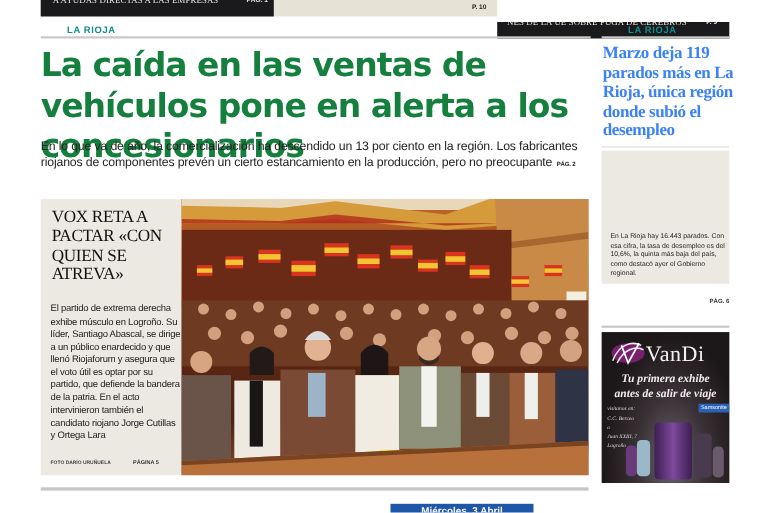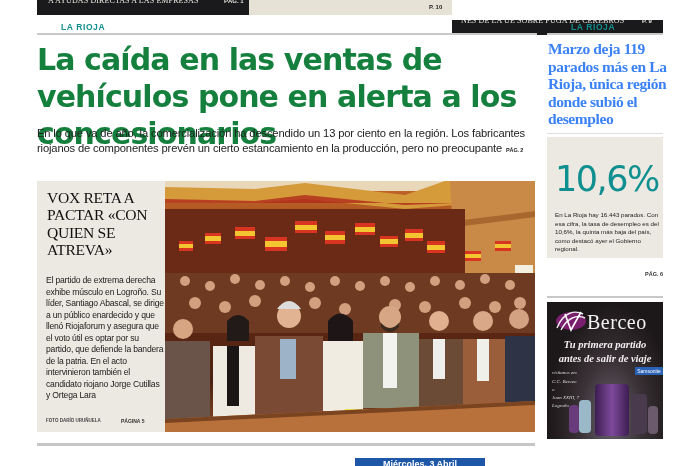--- a/index.html
+++ b/index.html
@@ -66,35 +66,34 @@
 <div class="section-label" style="left:547px; top:22px;">LA RIOJA</div>
 <div class="rule" style="left:547px; top:33px; width:116px;"></div>
 
 <h1 class="headline">La caída en las ventas de vehículos pone en alerta a los concesionarios</h1>
 <p class="deck"><span>En lo que va de año, la comercialización ha descendido un 13 por ciento en la región. Los fabricantes riojanos de componentes prevén un cierto estancamiento en la producción, pero no preocupante</span><span class="pg">PÁG. 2</span></p>
 
 <h2 class="side-head">Marzo deja 119 parados más en La Rioja, única región donde subió el desempleo</h2>
 <div class="rule" style="left:547px; top:133px; width:116px; height:1px; background:#ddd;"></div>
 
 <div class="stat-box">
-  <div class="stat-num">10,6%</div>
   <div class="stat-text">En La Rioja hay 16.443 parados. Con esa cifra, la tasa de desempleo es del 10,6%, la quinta más baja del país, como destacó ayer el Gobierno regional.</div>
 </div>
 <div class="side-pg">PÁG. 6</div>
 <div class="rule" style="left:547px; top:296px; width:116px;"></div>
 
 <div class="ad">
   <div style="position:absolute; left:0; top:0; width:116px; height:137px; background: radial-gradient(ellipse at 55% 85%, #6b6470 0%, #3a3236 35%, #1c1719 70%);"></div>
   <svg class="ad-logo-swirl" viewBox="0 0 34 26">
     <ellipse cx="18" cy="13" rx="15" ry="9" fill="#7a1f6e"></ellipse>
     <path d="M4 20 C10 4, 22 2, 30 6 M8 22 C14 10, 24 6, 32 10" stroke="#eee" stroke-width="1.4" fill="none"></path>
     <path d="M12 6 L18 22 L28 4" stroke="#fff" stroke-width="1.6" fill="none"></path>
   </svg>
-  <div class="ad-brand">Berceo</div>
-  <div class="ad-tag" style="top:37px;">Tu primera partido</div>
+  <div class="ad-brand">VanDi</div>
+  <div class="ad-tag" style="top:37px;">Tu primera exhibe</div>
   <div class="ad-tag" style="top:51px;">antes de salir de viaje</div>
   <div class="samsonite-badge">Samsonite</div>
   <div class="ad-small" style="top:67px;">visítanos en:</div>
   <div class="ad-small" style="top:76px;">C.C. Berceo</div>
   <div class="ad-small" style="top:84px;">o</div>
   <div class="ad-small" style="top:92px;">Juan XXIII, 7</div>
   <div class="ad-small" style="top:100px;">Logroño</div>
   <div class="suitcase" style="left:22px; top:103px; width:10px; height:28px; background:#6a3b7a;"></div>
   <div class="suitcase" style="left:32px; top:98px; width:12px; height:33px; background:#9bb8c9;"></div>
   <div class="suitcase" style="left:48px; top:82px; width:34px; height:52px; background:linear-gradient(90deg,#3d1d52,#7d4a9a,#3d1d52);"></div>

